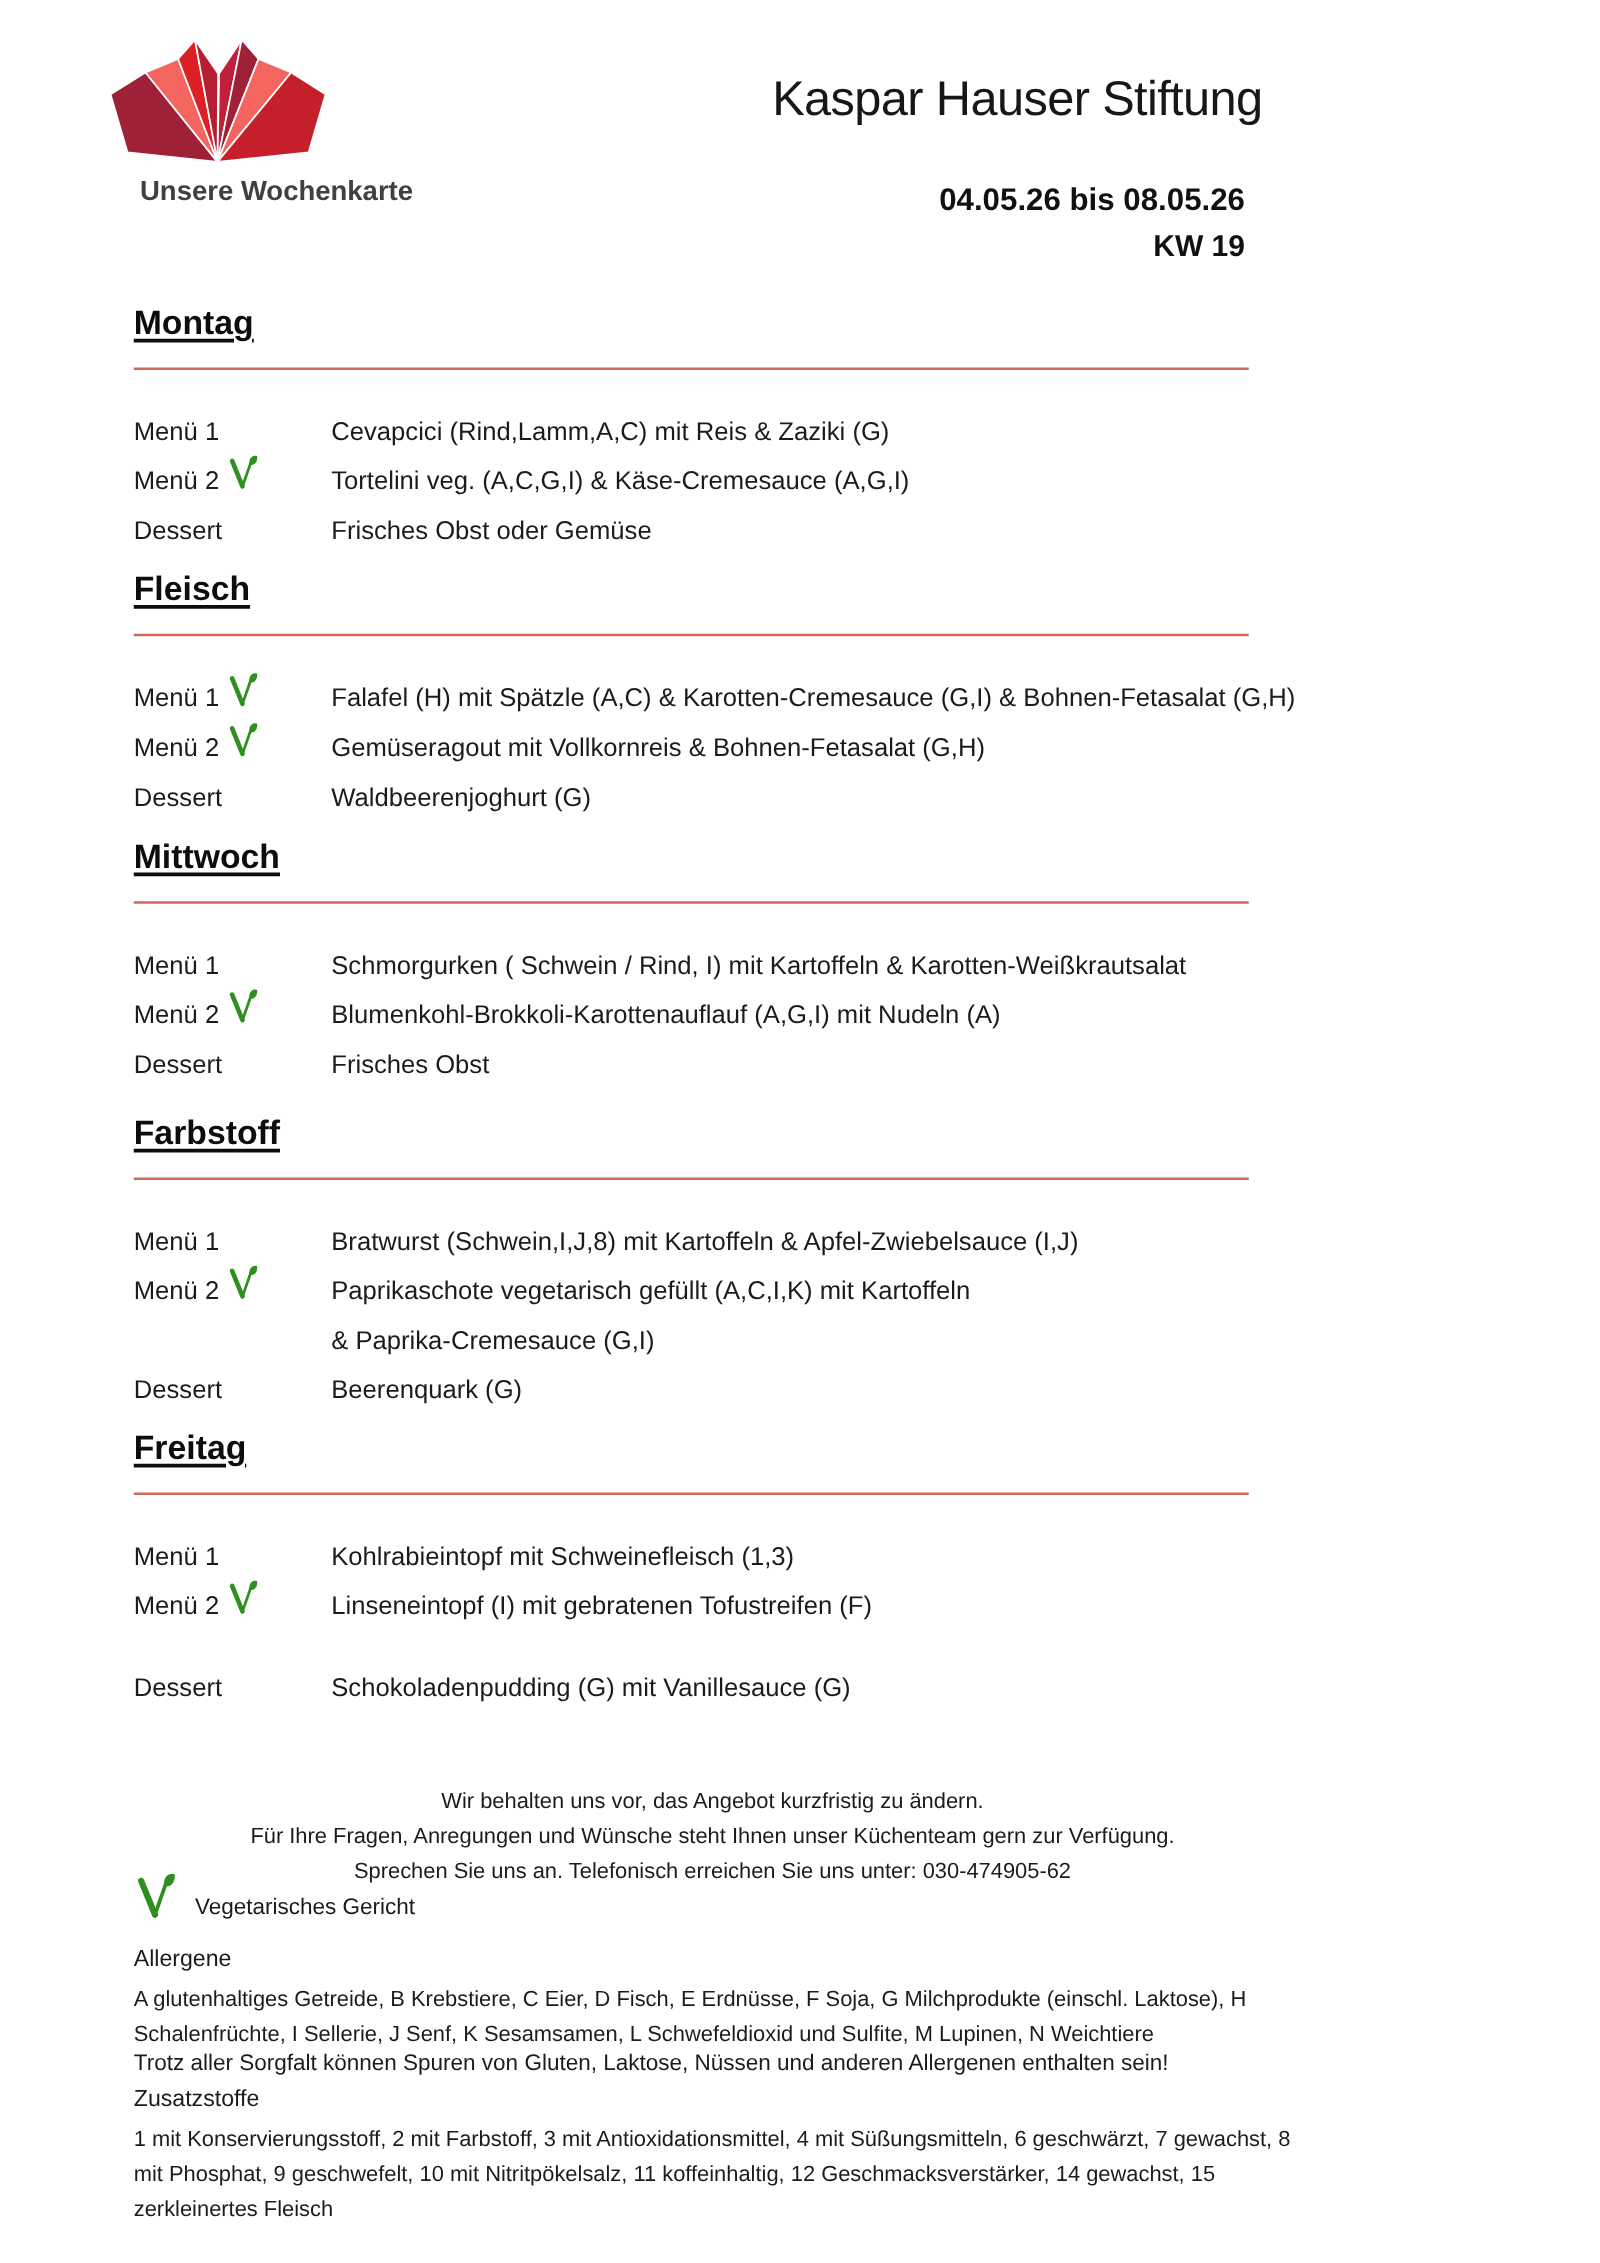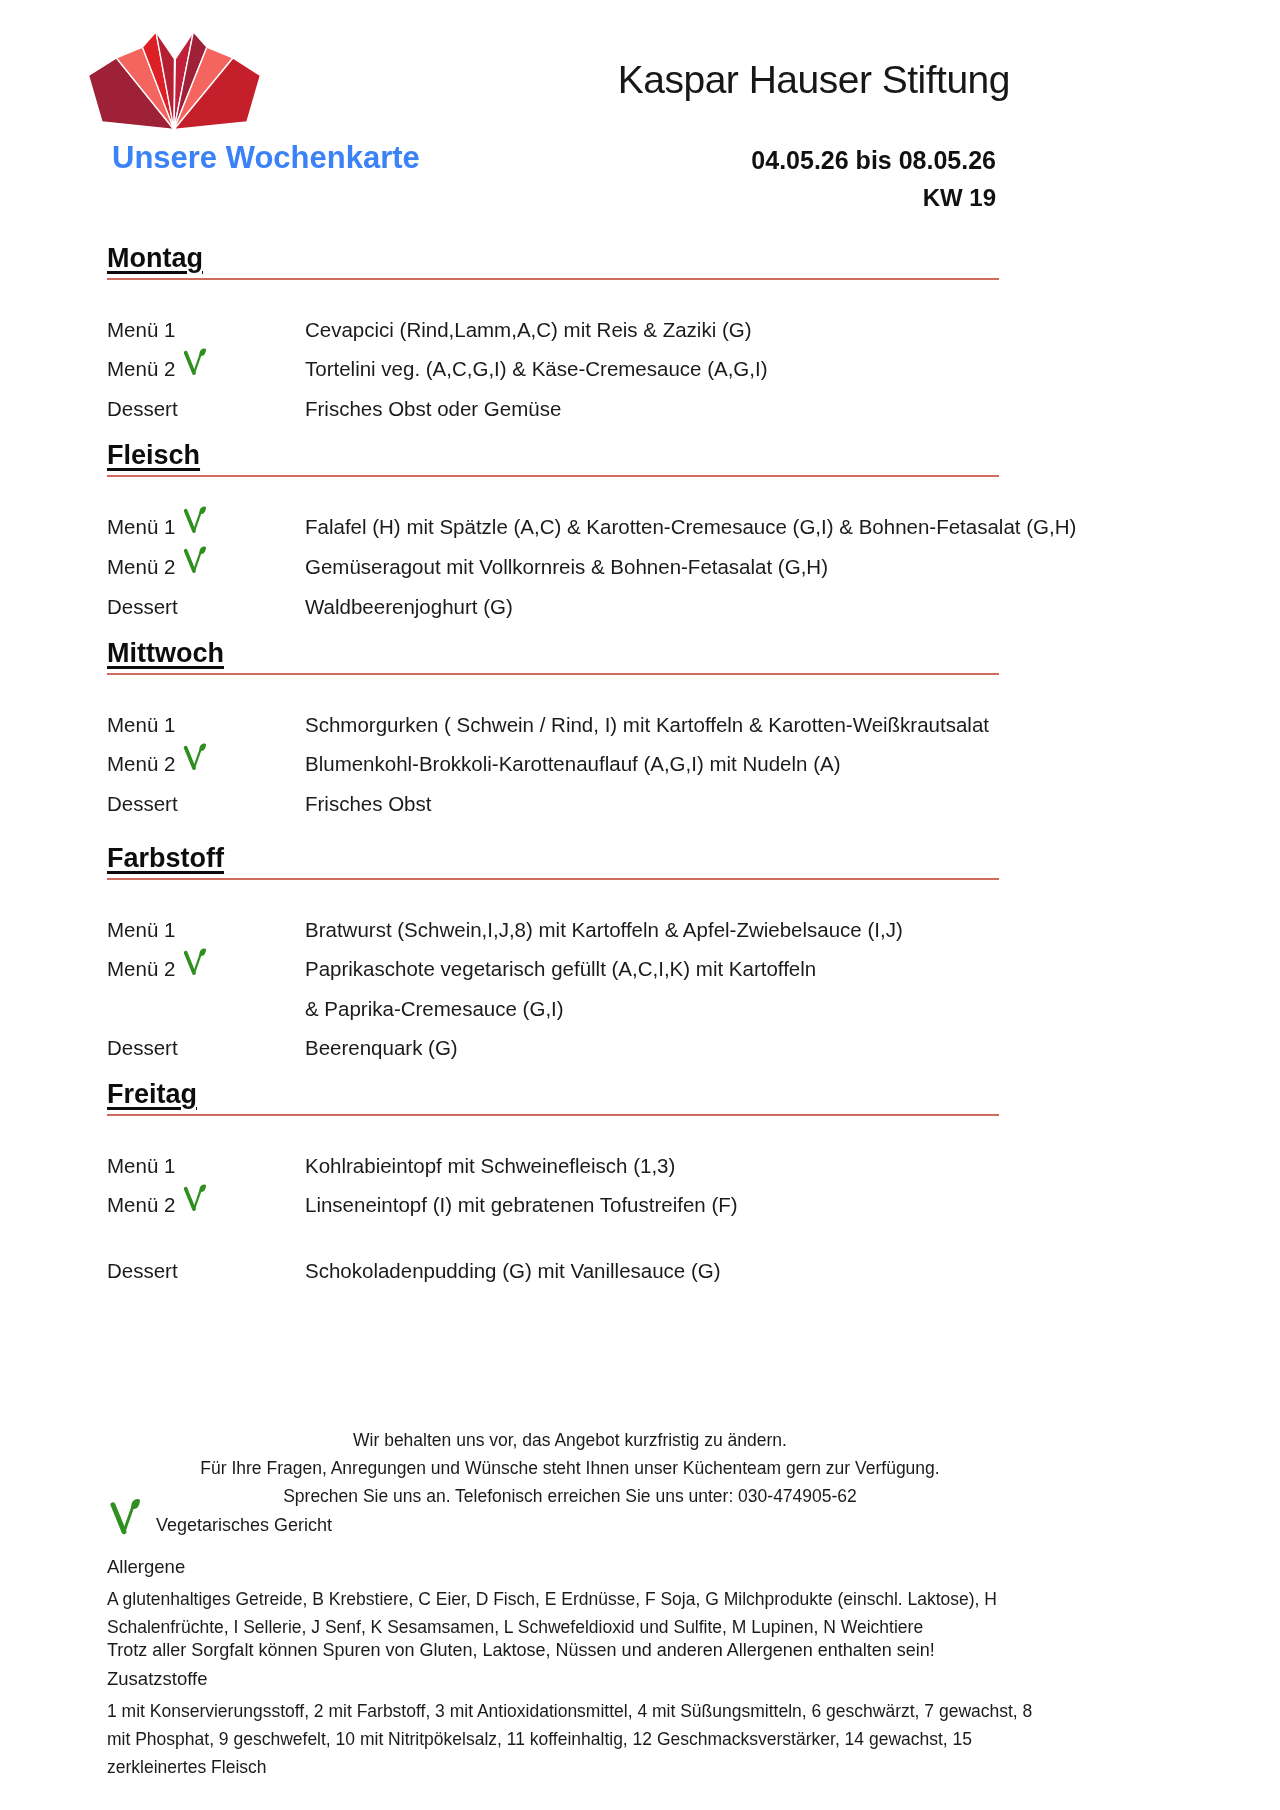--- a/index.html
+++ b/index.html
@@ -2,31 +2,31 @@
 <html lang="de"><head>
 <meta charset="utf-8">
 <style>
   html,body{margin:0;padding:0;background:#ffffff;}
   body{font-family:"Liberation Sans", sans-serif; color:#1b1b1b;}
   .page{position:relative;width:1272px;height:1810px;background:#fff;overflow:hidden;}
 
   
   .logo{position:absolute;left:84px;top:26px;width:180px;height:108px;}
   .org-title{position:absolute;top:58px;right:262px;font-size:39px;letter-spacing:-0.5px;color:#171717;white-space:nowrap;}
-  .doc-title{position:absolute;left:112px;top:140px;font-size:31px;font-weight:bold;color:#3b82f6;text-align:center;}
+  .doc-title{position:absolute;left:112px;top:140px;font-size:22px;font-weight:bold;color:#404040;text-align:center;}
   .date-range{position:absolute;top:146px;right:276px;font-size:25px;font-weight:bold;color:#111;white-space:nowrap;}
   .week{position:absolute;top:184px;right:276px;font-size:24px;font-weight:bold;color:#111;}
 
   
   .menu{position:absolute;left:107px;top:243px;width:892px;}
   .day{margin:0 0 18px 0;}
   .day-heading{margin:0 0 36px 0;font-size:27px;font-weight:bold;color:#0d0d0d;
-               border-bottom:2px solid #d0695e;padding-bottom:4px;}
+               border-bottom:2px solid #d0695e;padding-bottom:20px;}
   .day-heading span{text-decoration:underline;text-decoration-thickness:2.5px;text-underline-offset:4px;text-decoration-color:#0d0d0d;}
-  .row{display:flex;align-items:flex-start;margin-bottom:12px;font-size:20.5px;line-height:27px;color:#1b1b1b;gap:40px;}
+  .row{display:flex;align-items:flex-start;margin-bottom:12px;font-size:20.5px;line-height:27px;color:#1b1b1b;}
   .label-cell{width:158px;flex:0 0 158px;display:flex;align-items:flex-start;}
   .dish{white-space:nowrap;}
   .veg-badge{margin-left:7px;position:relative;top:-7px;}
   .extra-top{margin-top:26px;}
   .gap-top{margin-top:38px;}
 
   
   .footer-notes{position:absolute;left:110px;top:1426px;width:920px;text-align:center;
                 font-size:17.5px;line-height:28px;color:#1b1b1b;}
   .legend{position:absolute;left:108px;top:1498px;display:flex;align-items:flex-end;font-size:18px;color:#1b1b1b;}

